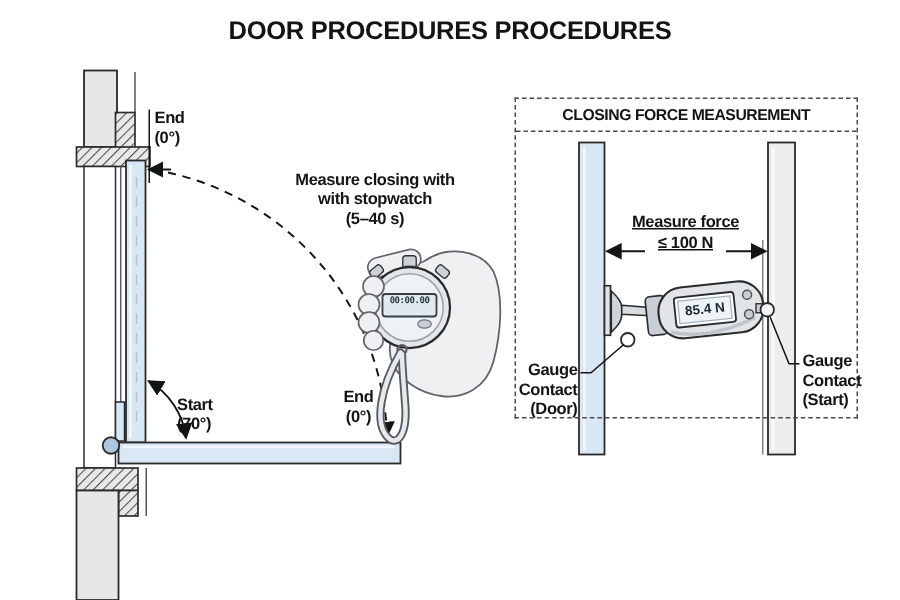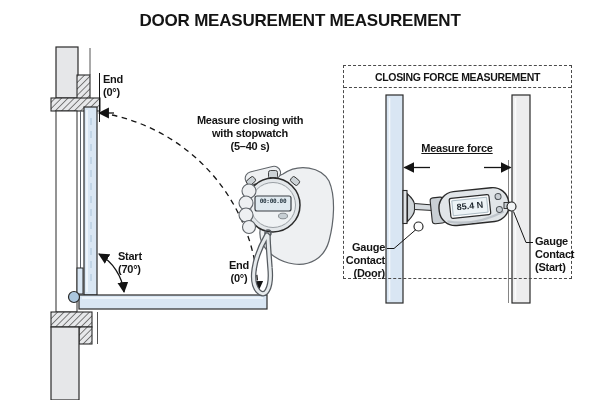--- a/index.html
+++ b/index.html
@@ -7,21 +7,21 @@
        font-family:"Liberation Sans",sans-serif;}
   .abs{position:absolute;}
   #art{position:absolute;left:0;top:0;}
   .ttl{position:absolute;left:0;top:11px;width:600px;text-align:center;
        font:bold 17px/20px "Liberation Sans",sans-serif;color:#141414;letter-spacing:-0.2px;}
   .lbl{position:absolute;font:bold 11px/12.9px "Liberation Sans",sans-serif;color:#141414;
        letter-spacing:-0.25px;white-space:nowrap;}
   .lbl div{white-space:nowrap;}
   #end-top{left:103px;top:73px;}
   #instruction{left:175px;top:114px;width:150px;text-align:center;}
-  #start-lbl{left:118px;top:250px;}
+  #start-lbl{left:118px;top:264px;}
   #end-bottom{left:220px;top:259px;width:38px;text-align:center;}
   #contact-door{left:329px;top:241px;width:56px;text-align:right;}
   #contact-frame{left:535px;top:235px;}
   #measure-force{left:397px;top:142px;width:120px;text-align:center;line-height:13.5px;text-decoration:underline;}
   #gauge-reading{left:452px;top:198px;width:36px;height:17px;line-height:17px;text-align:center;
        font-size:9px;letter-spacing:0;transform:rotate(-6deg);color:#1c242b;}
   #watch-display{position:absolute;left:255px;top:197px;width:36px;height:13px;line-height:13px;
        text-align:center;font:bold 6px "DejaVu Sans Mono",monospace;letter-spacing:-0.3px;color:#2a3a44;}
   .panel-box{position:absolute;left:343px;top:65px;width:229px;height:214px;
        border:1.2px dashed #4a4a4a;box-sizing:border-box;}
@@ -136,21 +136,21 @@
     <polyline points="533,242.5 526,242.5 513.5,211.5" fill="none" stroke="#141414" stroke-width="1"></polyline>
   </g>
 </svg>
 
 <div class="panel-box">
   <div class="panel-head">
     <span>CLOSING FORCE MEASUREMENT</span>
   </div>
 </div>
 
-<div class="ttl">DOOR MEASUREMENT MEASUREMENT</div>
+<div class="ttl">DOOR PROCEDURES PROCEDURES</div>
 
 <div class="lbl" id="end-top">
   <div>End</div>
   <div>(0°)</div>
 </div>
 
 <div class="lbl" id="instruction">
   <div>Measure closing with</div>
   <div>with stopwatch</div>
   <div>(5–40 s)</div>
@@ -163,20 +163,21 @@
 
 <div class="lbl" id="end-bottom">
   <div>End</div>
   <div>(0°)</div>
 </div>
 
 <div id="watch-display">00:00.00</div>
 
 <div class="lbl" id="measure-force">
   <div>Measure force</div>
+  <div>≤ 100 N</div>
 </div>
 
 <div class="lbl" id="gauge-reading">85.4 N</div>
 
 <div class="lbl" id="contact-door">
   <div>Gauge</div>
   <div>Contact</div>
   <div>(Door)</div>
 </div>
 

